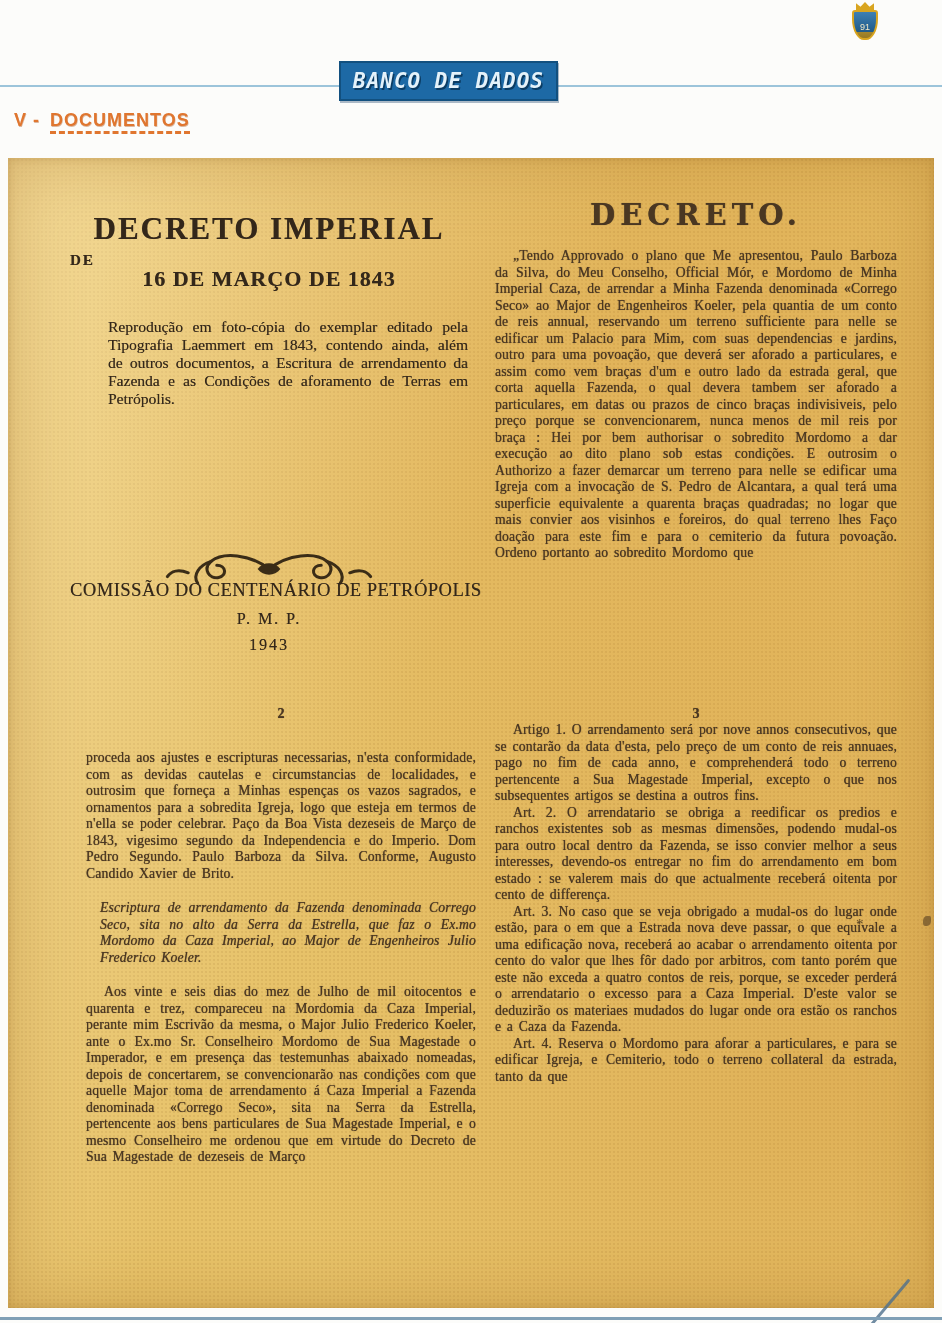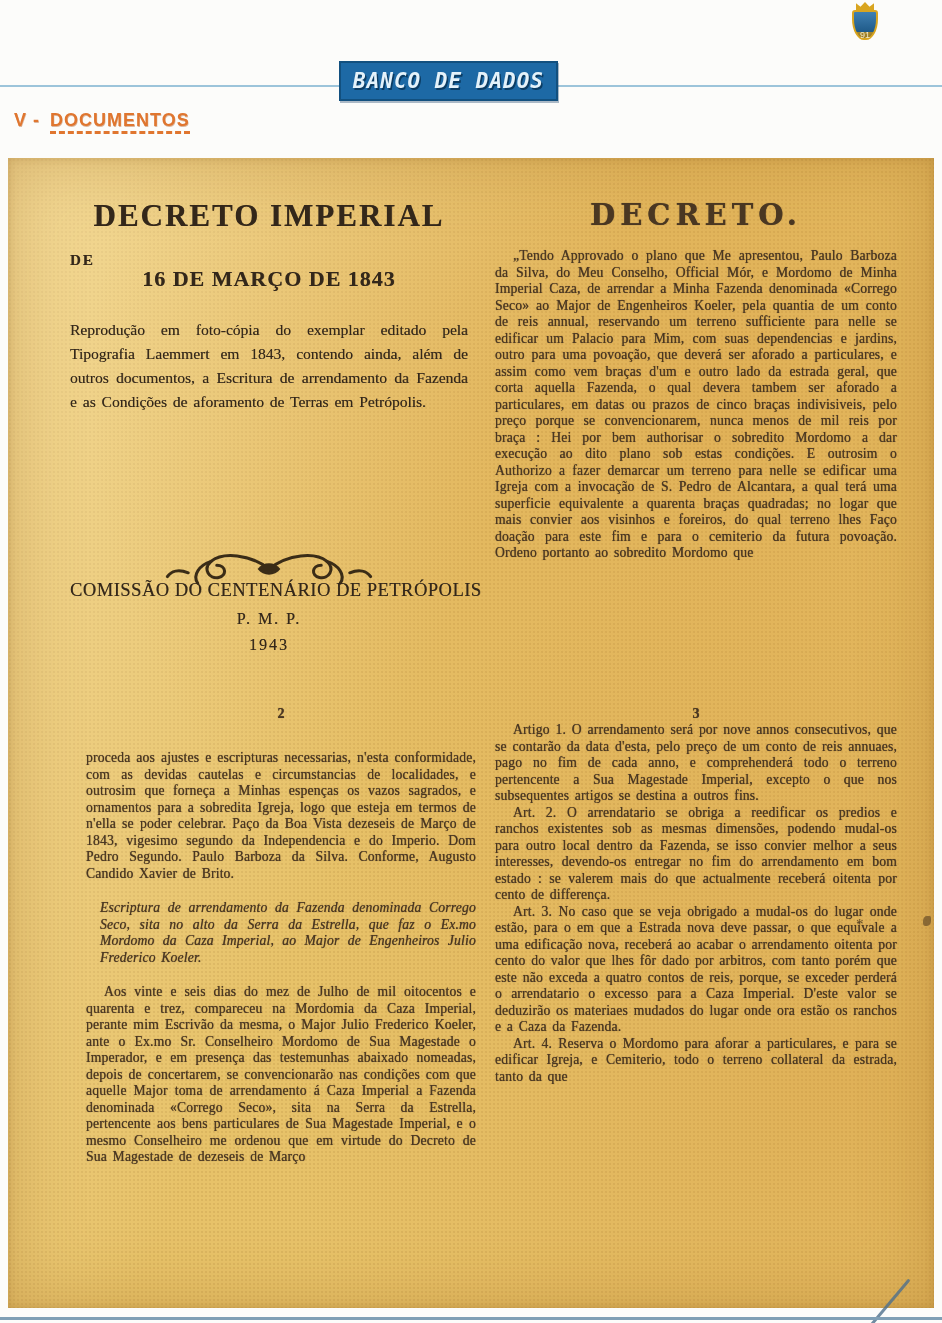--- a/index.html
+++ b/index.html
@@ -10,21 +10,21 @@
   
   .crest{position:absolute;left:849px;top:2px;width:32px;height:42px;}
   .crest-crown{width:18px;height:8px;margin:0 auto;background:#d9a520;
     clip-path:polygon(0 100%,0 15%,25% 60%,50% 0,75% 60%,100% 15%,100% 100%);}
   .crest-shield{width:26px;height:30px;margin:0 auto;background:var(--banner_blue,#1c559c);
     border:2px solid #d9a520;border-radius:3px 3px 46% 46% / 3px 3px 70% 70%;
     display:flex;justify-content:center;align-items:flex-start;box-sizing:border-box;
     background-image:linear-gradient(180deg,rgba(255,255,255,.15),rgba(0,0,0,.25)),
       linear-gradient(0deg,#caa22e 22%,transparent 22%);}
   .crest-num{font-family:"Liberation Sans",sans-serif;font-size:9px;line-height:10px;
-    color:#f3e9c8;margin-top:18px;}
+    color:#f3e9c8;margin-top:10px;}
   .top-rule{position:absolute;left:0;top:85px;width:942px;height:2px;background:var(--rule_blue,#9cc4da);}
   .banner{position:absolute;left:339px;top:61px;width:219px;height:40px;
     background:var(--banner_blue,#1d69a5);border:2px solid #12507f;box-sizing:border-box;
     display:flex;align-items:center;justify-content:center;
     box-shadow:1px 2px 0 rgba(20,60,100,.35);}
   .banner-text{font-family:"DejaVu Sans Mono","Liberation Mono",monospace;
     font-weight:bold;font-style:italic;font-size:21px;letter-spacing:1px;
     color:#e4f2fa;text-shadow:1.5px 1.5px 0 #0b3c63;white-space:nowrap;}
   .section-title{position:absolute;left:14px;top:110px;
     font-family:"Liberation Sans","DejaVu Sans",sans-serif;font-weight:bold;
@@ -41,21 +41,21 @@
       linear-gradient(115deg, rgba(255,240,195,.5), rgba(255,255,255,0) 45%),
       radial-gradient(rgba(140,95,35,.13) 1px, transparent 1.3px);
     background-size:auto,auto,auto,4px 4px;
     box-shadow:inset 0 0 70px rgba(160,105,30,.35), inset 0 0 8px rgba(120,75,20,.25);}
   .col{position:absolute;box-sizing:border-box;}
   
   .modern{color:var(--ink_modern,#33271a);text-shadow:.3px .3px .4px rgba(51,39,26,.55);}
   .doc-title{font-size:31px;font-weight:bold;letter-spacing:2px;text-align:center;white-space:nowrap;}
   .doc-de{font-size:15px;font-weight:bold;letter-spacing:2px;}
   .doc-date{font-size:22px;font-weight:bold;letter-spacing:1px;text-align:center;white-space:nowrap;}
-  .modern-para{font-size:15.5px;line-height:24px;text-align:justify;word-spacing:2px;}
+  .modern-para{font-size:15.5px;line-height:18px;text-align:justify;word-spacing:2px;margin-left:38px;}
   .committee{font-size:18.5px;text-align:center;letter-spacing:.5px;white-space:nowrap;}
   .pmp,.year{font-size:16px;text-align:center;letter-spacing:2px;}
   .abs{position:absolute;left:0;right:0;}
   .ornament-wrap{text-align:center;}
   
   .oldprint{color:var(--ink_old,#4a3722);
     text-shadow:0 0 .8px rgba(74,55,34,.8), .4px .4px 0 rgba(74,55,34,.25);
     letter-spacing:.2px;word-spacing:2px;}
   .old-title{font-family:"DejaVu Serif","Liberation Serif",serif;font-weight:bold;
     font-size:29px;letter-spacing:5px;text-align:center;}
@@ -90,21 +90,21 @@
   <span class="banner-text">BANCO DE DADOS</span>
 </div>
 
 <div class="section-title">
   <span>V -</span><span class="section-word">DOCUMENTOS</span>
 </div>
 
 <div class="paper">
 
   <div class="col modern" style="left:62px;top:40px;width:398px;height:500px;">
-    <div class="abs doc-title" style="top:0;">DECRETO IMPERIAL</div>
+    <div class="abs doc-title" style="top:13px;">DECRETO IMPERIAL</div>
     <div class="abs doc-de" style="top:54px;">DE</div>
     <div class="abs doc-date" style="top:68px;">16 DE MARÇO DE 1843</div>
     <div class="abs modern-para" style="top:120px;">Reprodução em foto-cópia do exemplar editado pela Tipografia Laemmert em 1843, contendo ainda, além de outros documentos, a Escritura de arrendamento da Fazenda e as Condições de aforamento de Terras em Petrópolis.</div>
     <div class="abs ornament-wrap" style="top:352px;">
       <svg width="220" height="38" viewBox="0 0 230 40">
         <g fill="none" stroke="#3a2c17" stroke-width="3.2" stroke-linecap="round">
           <path d="M115 20 C 95 4, 66 2, 54 12 C 45 20, 52 31, 62 29 C 71 27, 70 16, 60 16"></path>
           <path d="M54 12 C 42 16, 34 26, 40 35"></path>
           <path d="M115 20 C 135 4, 164 2, 176 12 C 185 20, 178 31, 168 29 C 159 27, 160 16, 170 16"></path>
           <path d="M176 12 C 188 16, 196 26, 190 35"></path>

